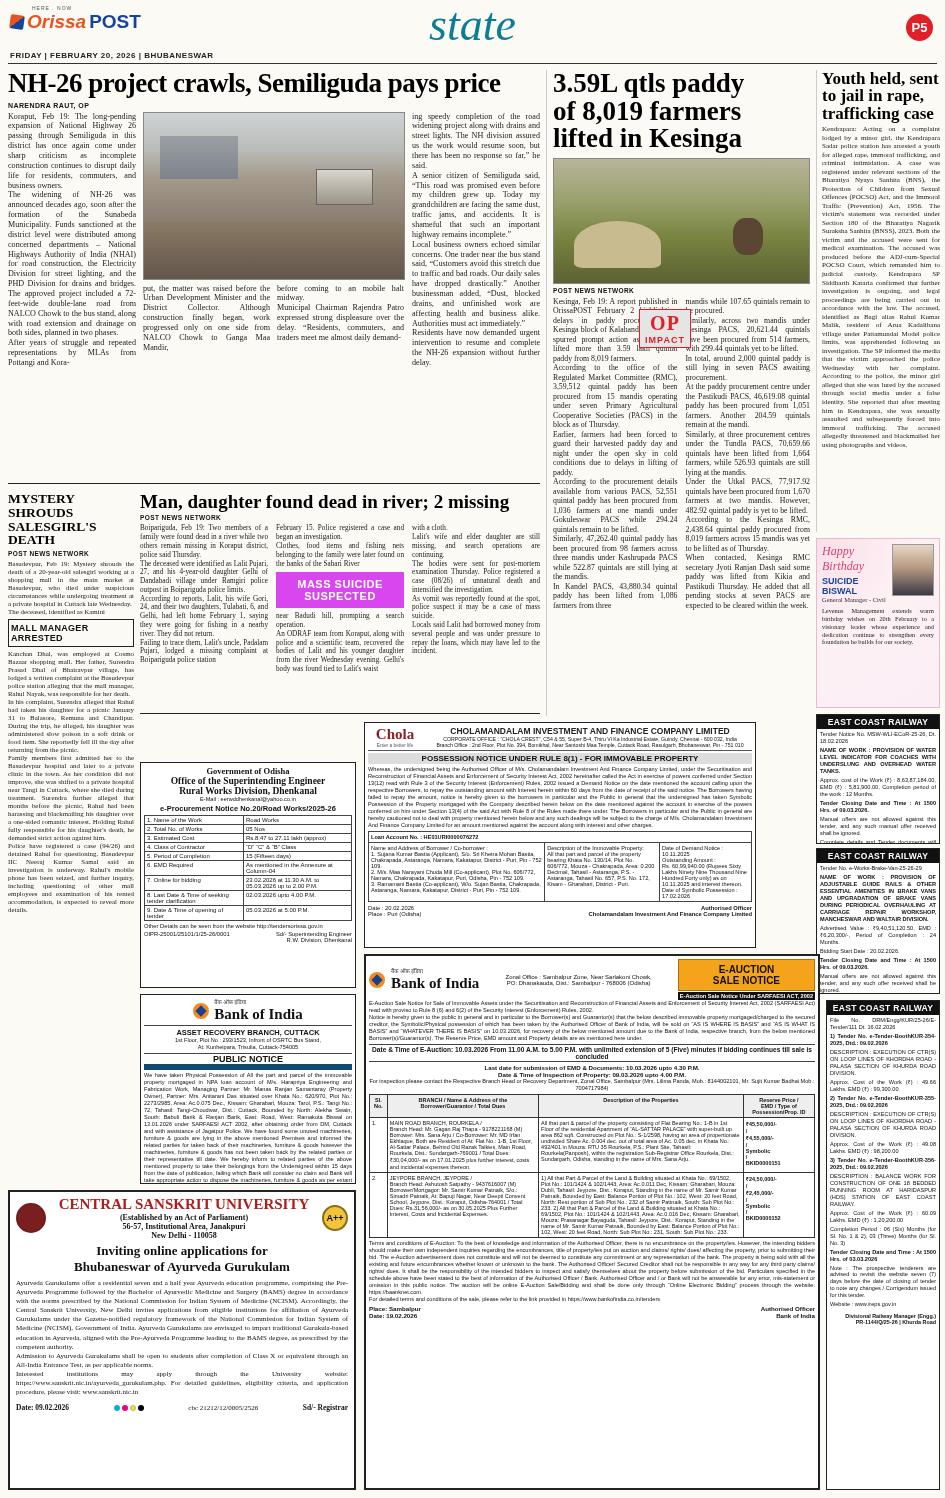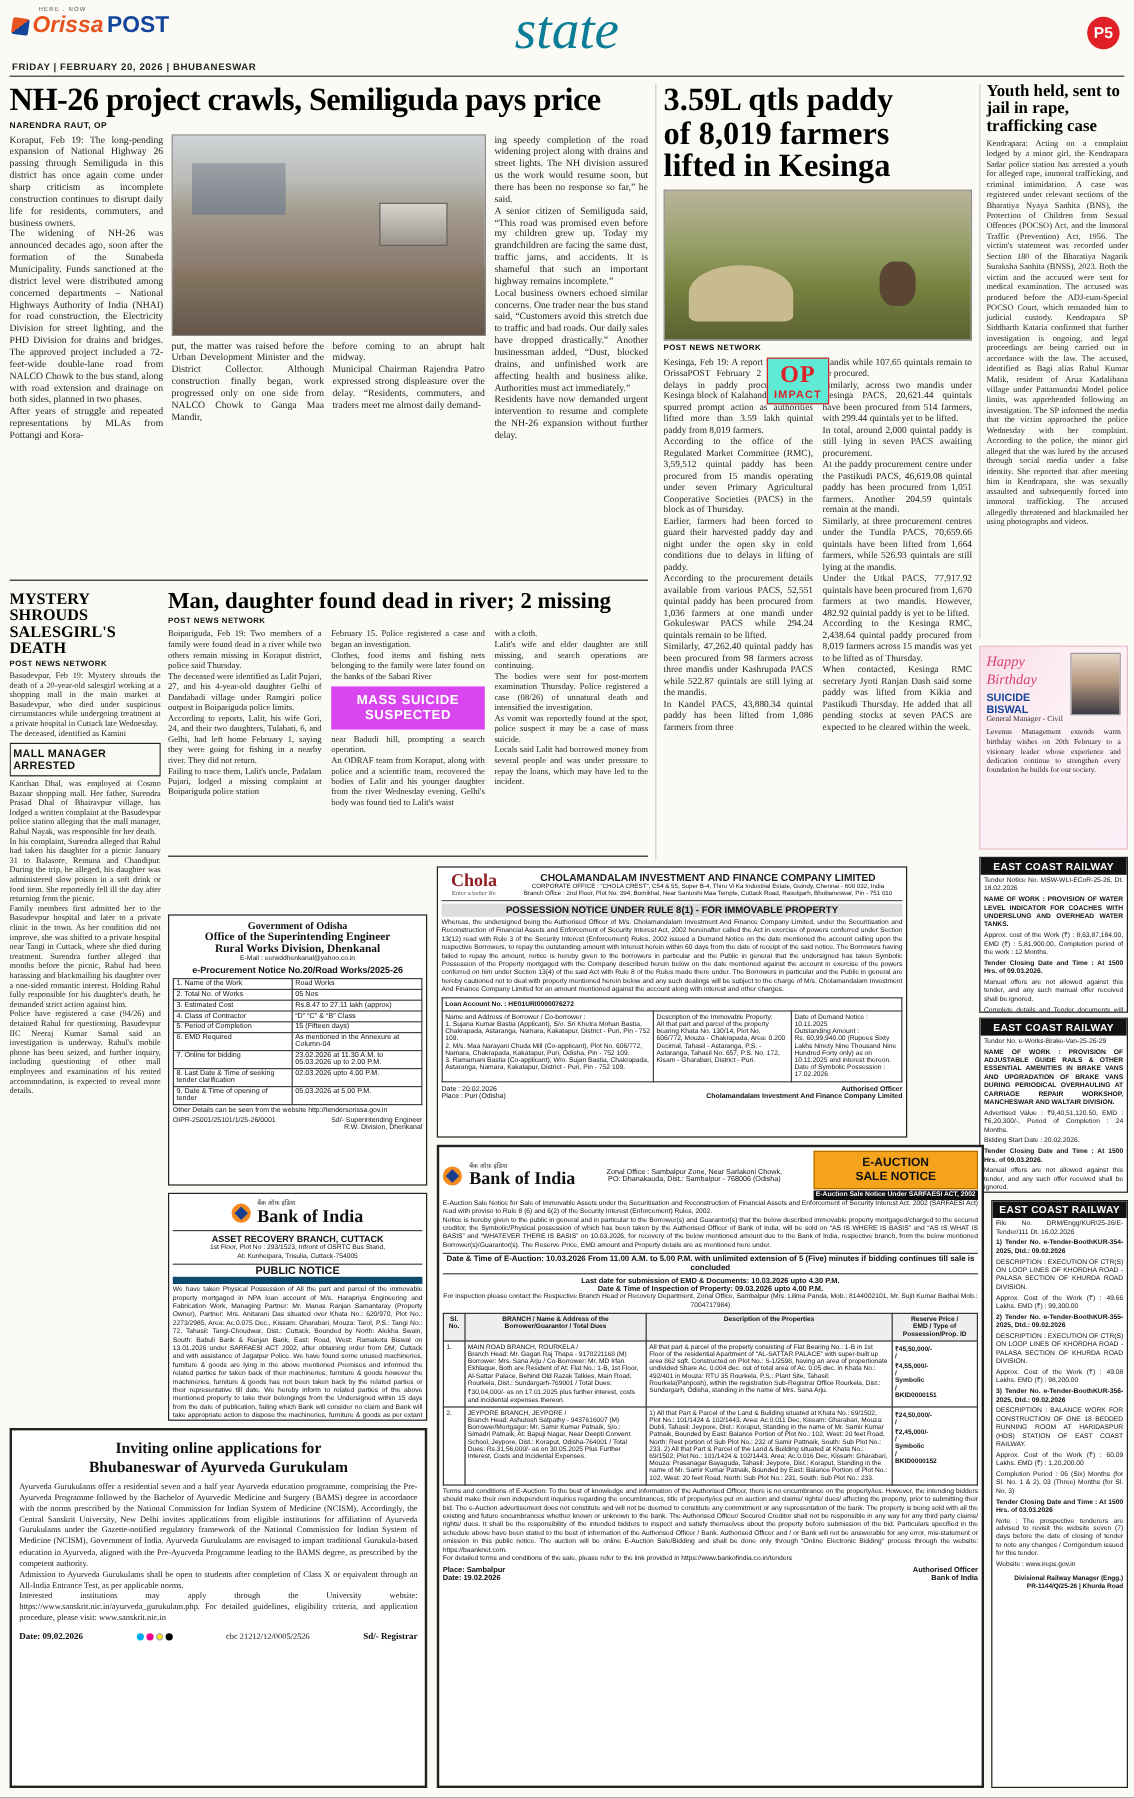--- a/index.html
+++ b/index.html
@@ -46,27 +46,27 @@
 
   
   .paddy { left:546px; top:70px; width:264px; height:646px; border-left:1px solid #ccc; padding-left:6px; }
   .paddy-hl { font-size:27px; white-space:pre-line; font-weight:600; }
   .photo-paddy { height:126px; margin-top:5px; position:relative; border:1px solid #888;
                  background:linear-gradient(180deg,#b9b49b 0%,#99a06a 35%,#76823f 65%,#5c6133 100%); }
   .pp-heap { position:absolute; left:8%; bottom:12%; width:34%; height:38%; border-radius:50% 50% 10% 10%; background:#c7bb8f; }
   .pp-fig { position:absolute; right:18%; bottom:22%; width:12%; height:30%; border-radius:40%; background:#5a4632; }
   .paddy-cols { display:flex; gap:8px; margin-top:2px; position:relative; }
   .paddy-col { width:125px; font-size:7.8px; }
-  .impact { position:absolute; left:86px; top:1px; width:52px; background:#5eead4; border:1px solid #e01f26; text-align:center; padding:2px; }
+  .impact { position:absolute; left:86px; top:12px; width:52px; background:#e5e5e5; border:1px solid #e01f26; text-align:center; padding:2px; }
   .impact-op { color:#e01f26; font:bold 20px "Liberation Serif", serif; letter-spacing:1px; }
   .impact-word { color:#e01f26; font:bold 9px "Liberation Sans", sans-serif; letter-spacing:1px; }
 
   
   .youth { left:816px; top:70px; width:124px; height:462px; border-left:1px solid #ccc; padding-left:5px; }
-  .youth-hl { font-size:14px; }
+  .youth-hl { font-size:17px; }
   .youth-body { font-size:7px; margin-top:3px; }
 
   
   .salesgirl { left:8px; top:492px; width:126px; height:694px; }
   .sg-hl { font-size:13.5px; }
   .sg-body { font-size:6.9px; line-height:1.16; }
   .inset-box { border:1.5px solid #222; padding:3px 2px; margin:3px 0; font:bold 9px "Liberation Sans", sans-serif; text-align:left; letter-spacing:.3px; }
 
   
   .river { left:140px; top:492px; width:400px; height:222px; border-bottom:1.5px solid #222; }
@@ -195,21 +195,21 @@
 The widening of NH-26 was announced decades ago, soon after the formation of the Sunabeda Municipality. Funds sanctioned at the district level were distributed among concerned departments – National Highways Authority of India (NHAI) for road construction, the Electricity Division for street lighting, and the PHD Division for drains and bridges. The approved project included a 72-feet-wide double-lane road from NALCO Chowk to the bus stand, along with road extension and drainage on both sides, planned in two phases.
 After years of struggle and repeated representations by MLAs from Pottangi and Kora-</div>
       <div class="nh26-mid">
         <div class="photo-road">
           <div class="pr-bldg"></div>
           <div class="pr-truck"></div>
           <div class="pr-road"></div>
         </div>
         <div class="nh26-midcols">
           <div class="nh26-midcol body-txt">put, the matter was raised before the Urban Development Minister and the District Collector. Although construction finally began, work progressed only on one side from NALCO Chowk to Ganga Maa Mandir,</div>
-          <div class="nh26-midcol body-txt">before coming to an abrupt halt midway.
+          <div class="nh26-midcol body-txt">before coming to an mobile halt midway.
 Municipal Chairman Rajendra Patro expressed strong displeasure over the delay. “Residents, commuters, and traders meet me almost daily demand-</div>
         </div>
       </div>
       <div class="nh26-col body-txt">ing speedy completion of the road widening project along with drains and street lights. The NH division assured us the work would resume soon, but there has been no response so far,” he said.
 A senior citizen of Semiliguda said, “This road was promised even before my children grew up. Today my grandchildren are facing the same dust, traffic jams, and accidents. It is shameful that such an important highway remains incomplete.”
 Local business owners echoed similar concerns. One trader near the bus stand said, “Customers avoid this stretch due to traffic and bad roads. Our daily sales have dropped drastically.” Another businessman added, “Dust, blocked drains, and unfinished work are affecting health and business alike. Authorities must act immediately.”
 Residents have now demanded urgent intervention to resume and complete the NH-26 expansion without further delay.</div>
     </div>
   </section>
 
@@ -524,20 +524,30 @@
       <div class="tiny">Note : The prospective tenderers are advised to revisit the website seven (7) days before the date of closing of tender to note any changes / Corrigendum issued for this tender.</div>
       <div class="tiny">Website : www.ireps.gov.in</div>
     </div>
     <div class="ecr-sign" style="flex-direction:column;align-items:flex-end">
       <span>Divisional Railway Manager (Engg.)</span>
       <span>PR-1144/Q/25-26 | Khurda Road</span>
     </div>
   </section>
 
   <section class="block notice csu">
+    <div class="csu-head">
+      <span class="csu-emblem"></span>
+      <div style="flex:1">
+        <div class="csu-name">CENTRAL SANSKRIT UNIVERSITY</div>
+        <div class="csu-sub">(Established by an Act of Parliament)</div>
+        <div class="csu-sub">56-57, Institutional Area, Janakpuri</div>
+        <div class="csu-sub">New Delhi - 110058</div>
+      </div>
+      <span class="csu-naac">A++</span>
+    </div>
     <div class="csu-title">Inviting online applications for</div>
     <div class="csu-title" style="margin-top:0">Bhubaneswar of Ayurveda Gurukulam</div>
     <div class="csu-body">Ayurveda Gurukulams offer a residential seven and a half year Ayurveda education programme, comprising the Pre-Ayurveda Programme followed by the Bachelor of Ayurvedic Medicine and Surgery (BAMS) degree in accordance with the norms prescribed by the National Commission for Indian System of Medicine (NCISM). Accordingly, the Central Sanskrit University, New Delhi invites applications from eligible institutions for affiliation of Ayurveda Gurukulams under the Gazette-notified regulatory framework of the National Commission for Indian System of Medicine (NCISM), Government of India. Ayurveda Gurukulams are envisaged to impart traditional Gurukula-based education in Ayurveda, aligned with the Pre-Ayurveda Programme leading to the BAMS degree, as prescribed by the competent authority.
 Admission to Ayurveda Gurukulams shall be open to students after completion of Class X or equivalent through an All-India Entrance Test, as per applicable norms.
 Interested institutions may apply through the University website: https://www.sanskrit.nic.in/ayurveda_gurukulam.php. For detailed guidelines, eligibility criteria, and application procedure, please visit: www.sanskrit.nic.in</div>
     <div class="csu-foot">
       <span>Date: 09.02.2026</span>
       <span class="cmyk">
           <i class="c1"></i>
           <i class="c2"></i>

